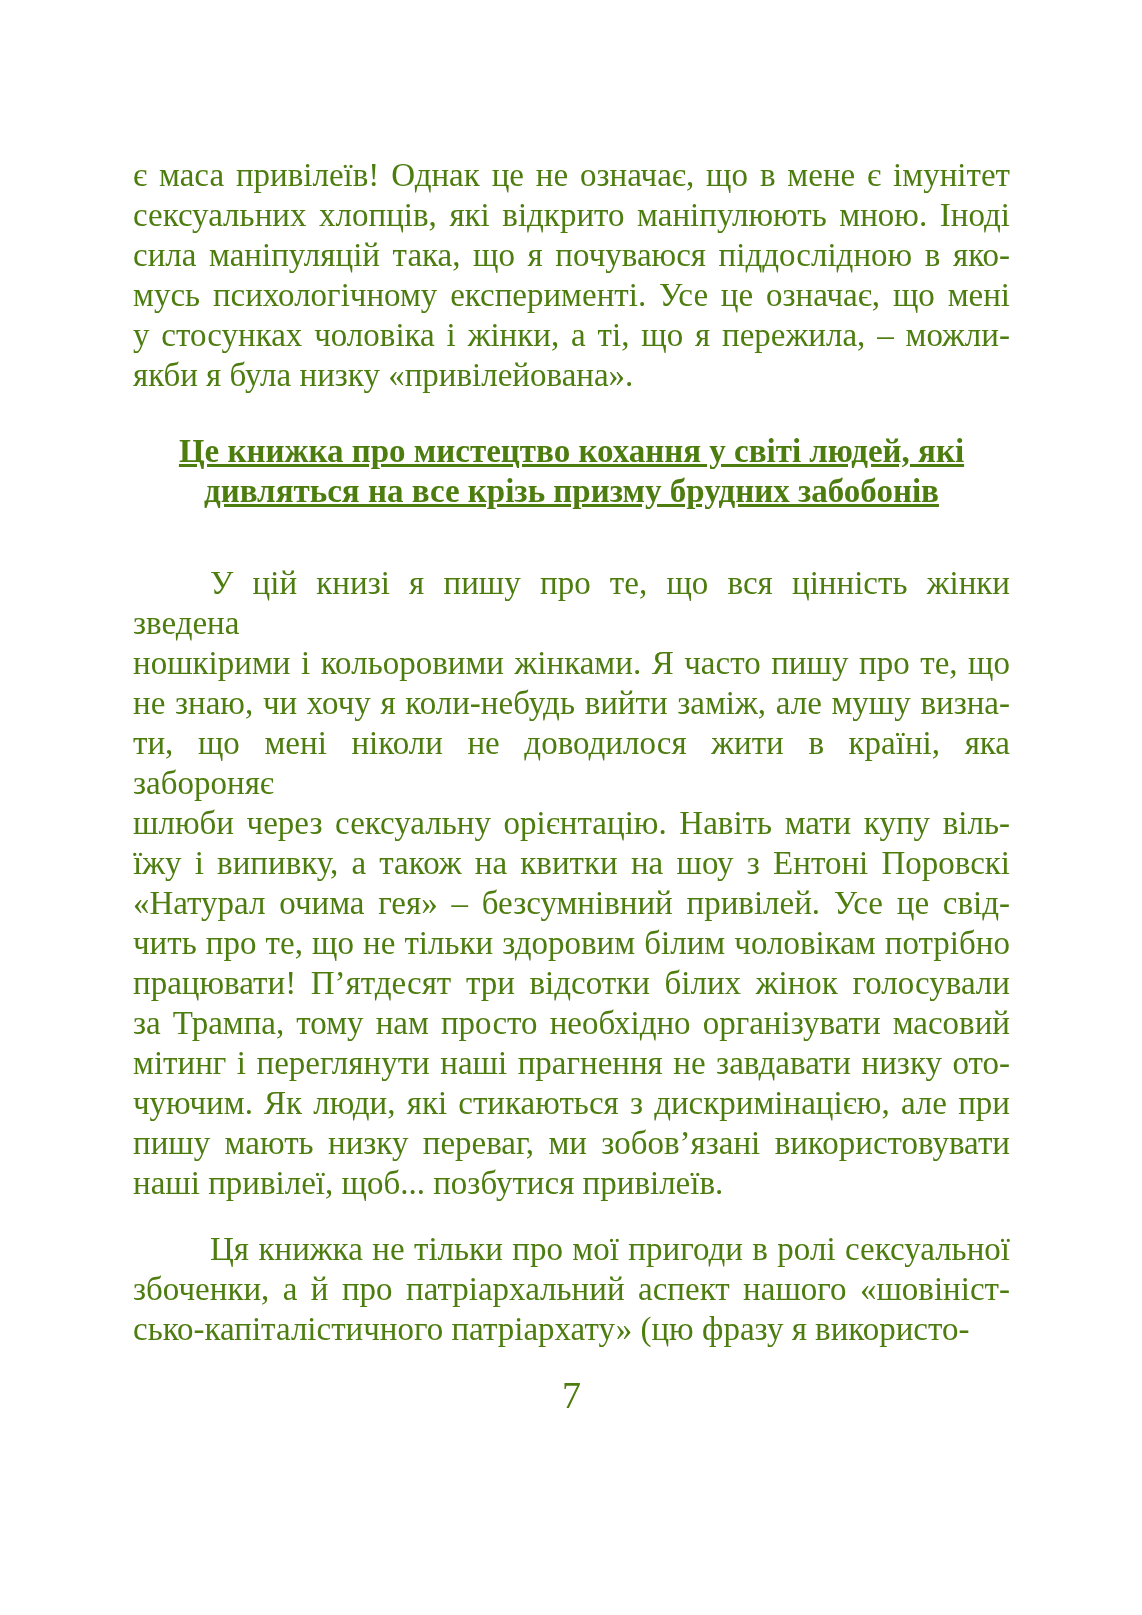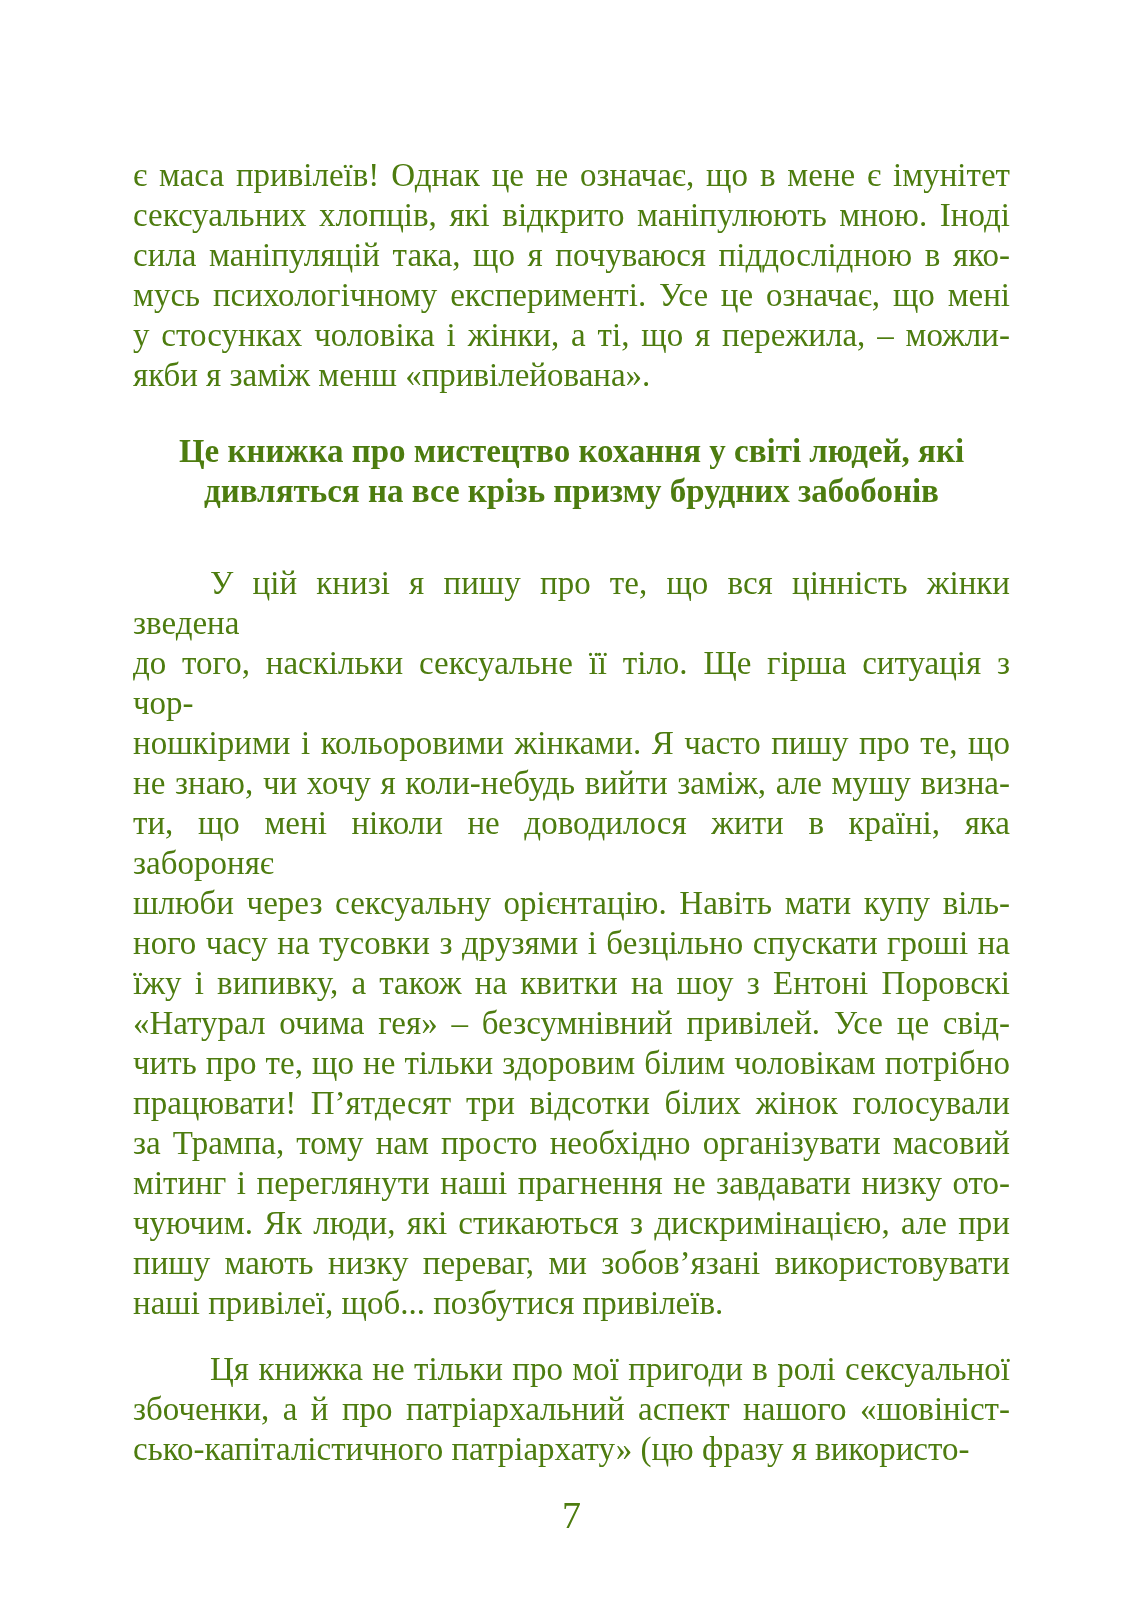--- a/index.html
+++ b/index.html
@@ -39,20 +39,21 @@
     text-align-last: left;
   }
   .para.indent-first .line:first-child {
     text-indent: 77px;
   }
   .heading {
     margin-top: 36px;
     font-size: 33px;
     line-height: 40px;
     font-weight: 700;
+    text-decoration: underline;
   }
   .heading .line {
     text-align: center;
     text-align-last: center;
   }
   .para.gap-after-heading { margin-top: 52px; }
   .para.gap-between { margin-top: 26px; }
   .page-number {
     margin-top: 22px;
     font-size: 38px;
@@ -66,36 +67,34 @@
 
 <div class="page">
   <div class="text-block">
 
     <div class="para">
         <div class="line">є маса привілеїв! Однак це не означає, що в мене є імунітет</div>
         <div class="line">сексуальних хлопців, які відкрито маніпулюють мною. Іноді</div>
         <div class="line">сила маніпуляцій така, що я почуваюся піддослідною в яко-</div>
         <div class="line">мусь психологічному експерименті. Усе це означає, що мені</div>
         <div class="line">у стосунках чоловіка і жінки, а ті, що я пережила, – можли-</div>
-        <div class="line">якби я заміж менш «привілейована».</div>
+        <div class="line">якби я була низку «привілейована».</div>
       </div>
 
     <div class="heading">
         <div class="line">Це книжка про мистецтво кохання у світі людей, які</div>
         <div class="line">дивляться на все крізь призму брудних забобонів</div>
       </div>
 
     <div class="para indent-first gap-after-heading">
         <div class="line">У цій книзі я пишу про те, що вся цінність жінки зведена</div>
-        <div class="line">до того, наскільки сексуальне її тіло. Ще гірша ситуація з чор-</div>
         <div class="line">ношкірими і кольоровими жінками. Я часто пишу про те, що</div>
         <div class="line">не знаю, чи хочу я коли-небудь вийти заміж, але мушу визна-</div>
         <div class="line">ти, що мені ніколи не доводилося жити в країні, яка забороняє</div>
         <div class="line">шлюби через сексуальну орієнтацію. Навіть мати купу віль-</div>
-        <div class="line">ного часу на тусовки з друзями і безцільно спускати гроші на</div>
         <div class="line">їжу і випивку, а також на квитки на шоу з Ентоні Поровскі</div>
         <div class="line">«Натурал очима гея» – безсумнівний привілей. Усе це свід-</div>
         <div class="line">чить про те, що не тільки здоровим білим чоловікам потрібно</div>
         <div class="line">працювати! П’ятдесят три відсотки білих жінок голосували</div>
         <div class="line">за Трампа, тому нам просто необхідно організувати масовий</div>
         <div class="line">мітинг і переглянути наші прагнення не завдавати низку ото-</div>
         <div class="line">чуючим. Як люди, які стикаються з дискримінацією, але при</div>
         <div class="line">пишу мають низку переваг, ми зобов’язані використовувати</div>
         <div class="line">наші привілеї, щоб... позбутися привілеїв.</div>
       </div>

